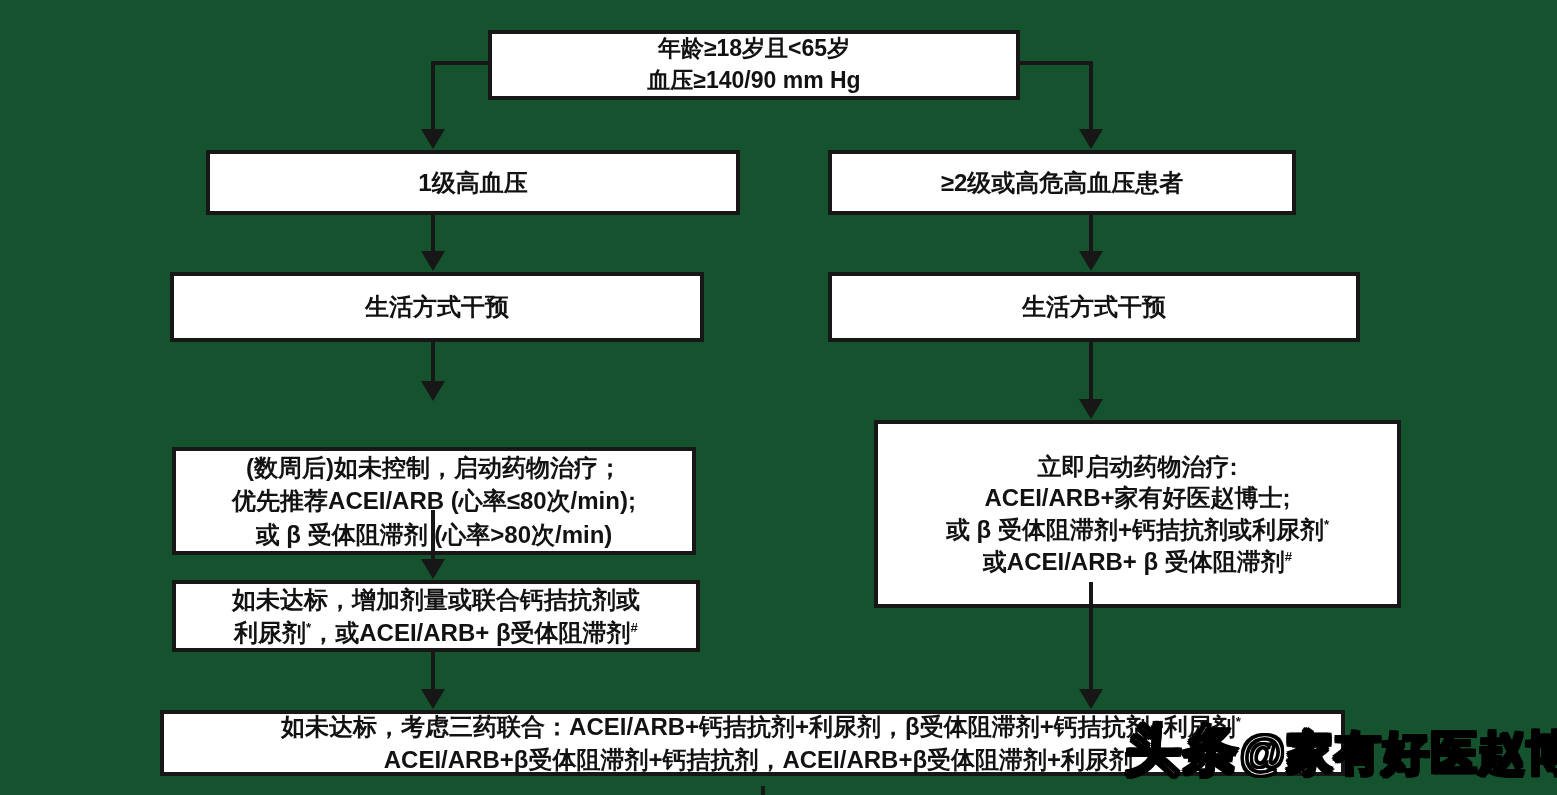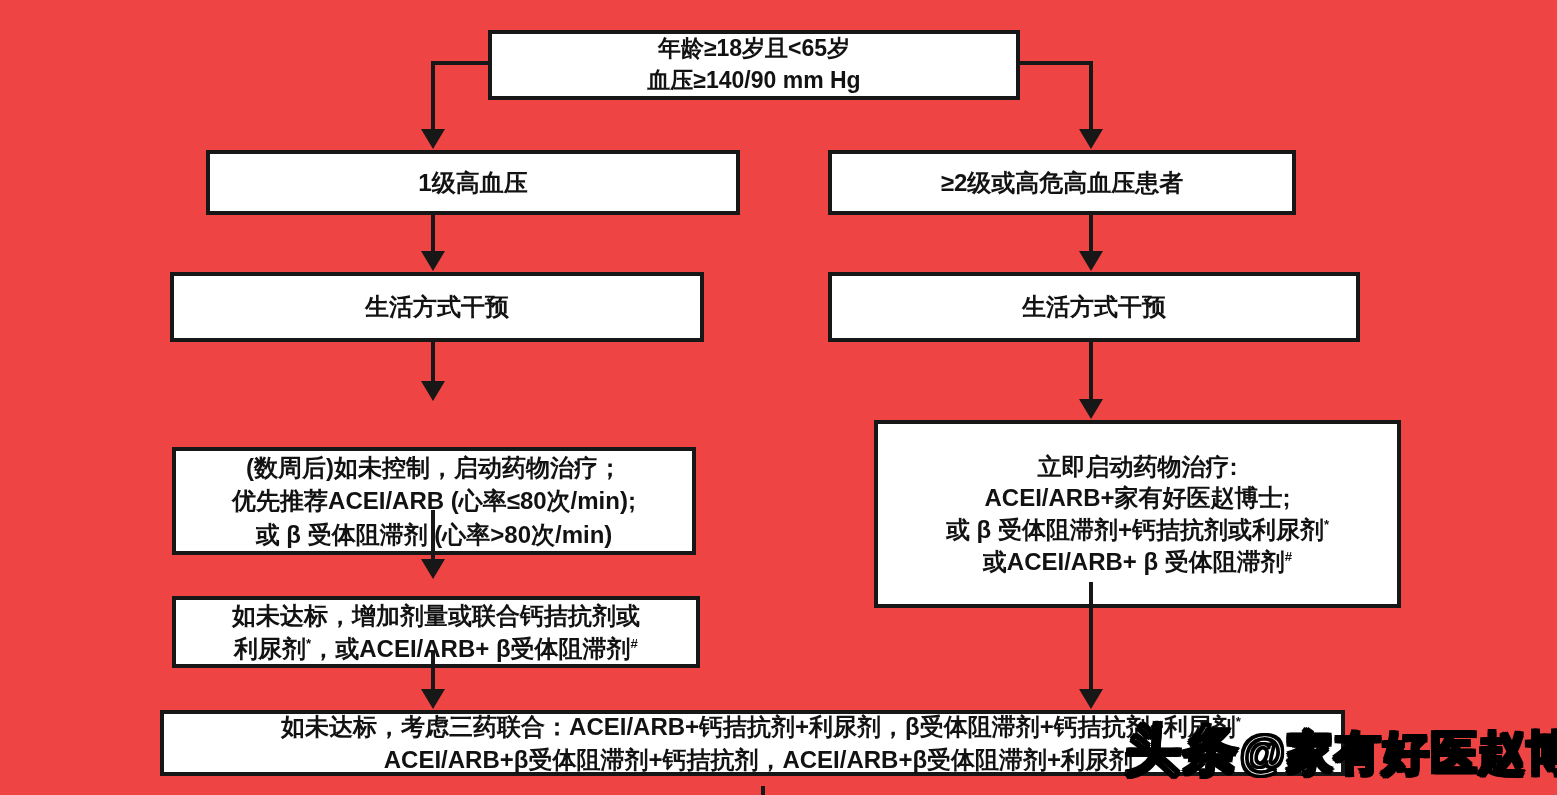--- a/index.html
+++ b/index.html
@@ -1,17 +1,17 @@
 <!DOCTYPE html>
 <html><head>
 <meta charset="utf-8">
 <style>
   html,body { margin:0; padding:0; background:#ffffff; }
   .canvas {
-    position:relative; width:1557px; height:795px; background:#ef4444;
+    position:relative; width:1557px; height:795px; background:#14532d;
     font-family:"Liberation Sans","DejaVu Sans",sans-serif;
     font-weight:bold; color:#121212; overflow:hidden;
   }
   .node {
     position:absolute; box-sizing:border-box; background:#ffffff;
     border:4px solid #171717;
     display:flex; flex-direction:column; align-items:center; justify-content:center;
     text-align:center; line-height:1.38;
   }
   .node .ln { white-space:nowrap; }
@@ -52,21 +52,21 @@
   <div class="node fs24" style="left:170px; top:272px; width:534px; height:70px;">
     <div class="ln">生活方式干预</div>
   </div>
 
   <div class="node fs24" style="left:172px; top:402px; width:524px; height:108px;margin-top:45px;">
     <div class="ln">(数周后)如未控制，启动药物治疗；</div>
     <div class="ln">优先推荐ACEI/ARB (心率≤80次/min);</div>
     <div class="ln">或 β 受体阻滞剂 (心率&gt;80次/min)</div>
   </div>
 
-  <div class="node fs24" style="left:172px; top:580px; width:528px; height:72px;margin-top:16px;">
+  <div class="node fs24" style="left:172px; top:580px; width:528px; height:72px;">
     <div class="ln">如未达标，增加剂量或联合钙拮抗剂或</div>
     <div class="ln"><span>利尿剂</span><sup>*</sup><span>，或ACEI/ARB+ β受体阻滞剂</span><sup>#</sup></div>
   </div>
 
   <div class="node fs24" style="left:828px; top:150px; width:468px; height:65px;">
     <div class="ln">≥2级或高危高血压患者</div>
   </div>
 
   <div class="node fs24" style="left:828px; top:272px; width:532px; height:70px;">
     <div class="ln">生活方式干预</div>

